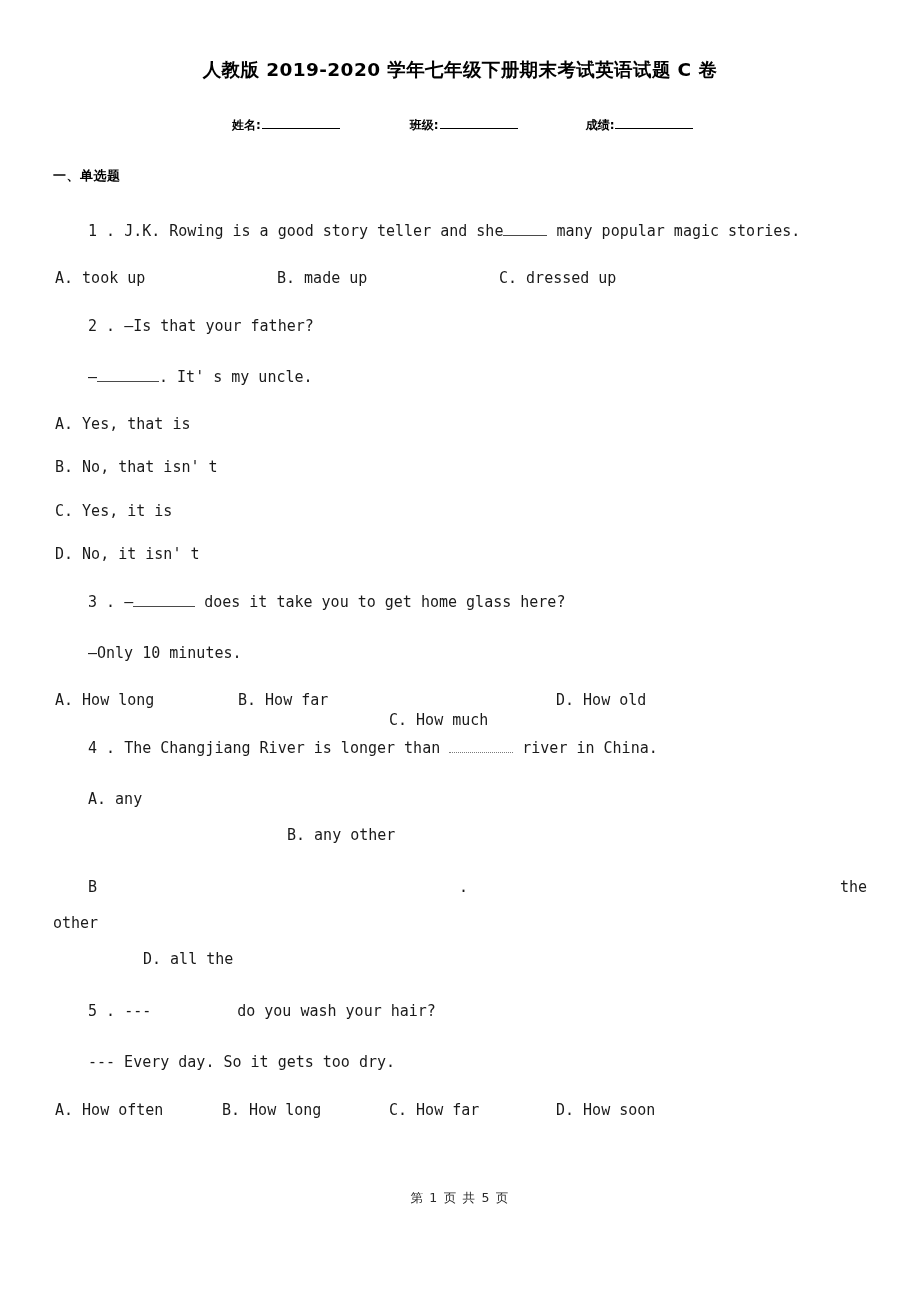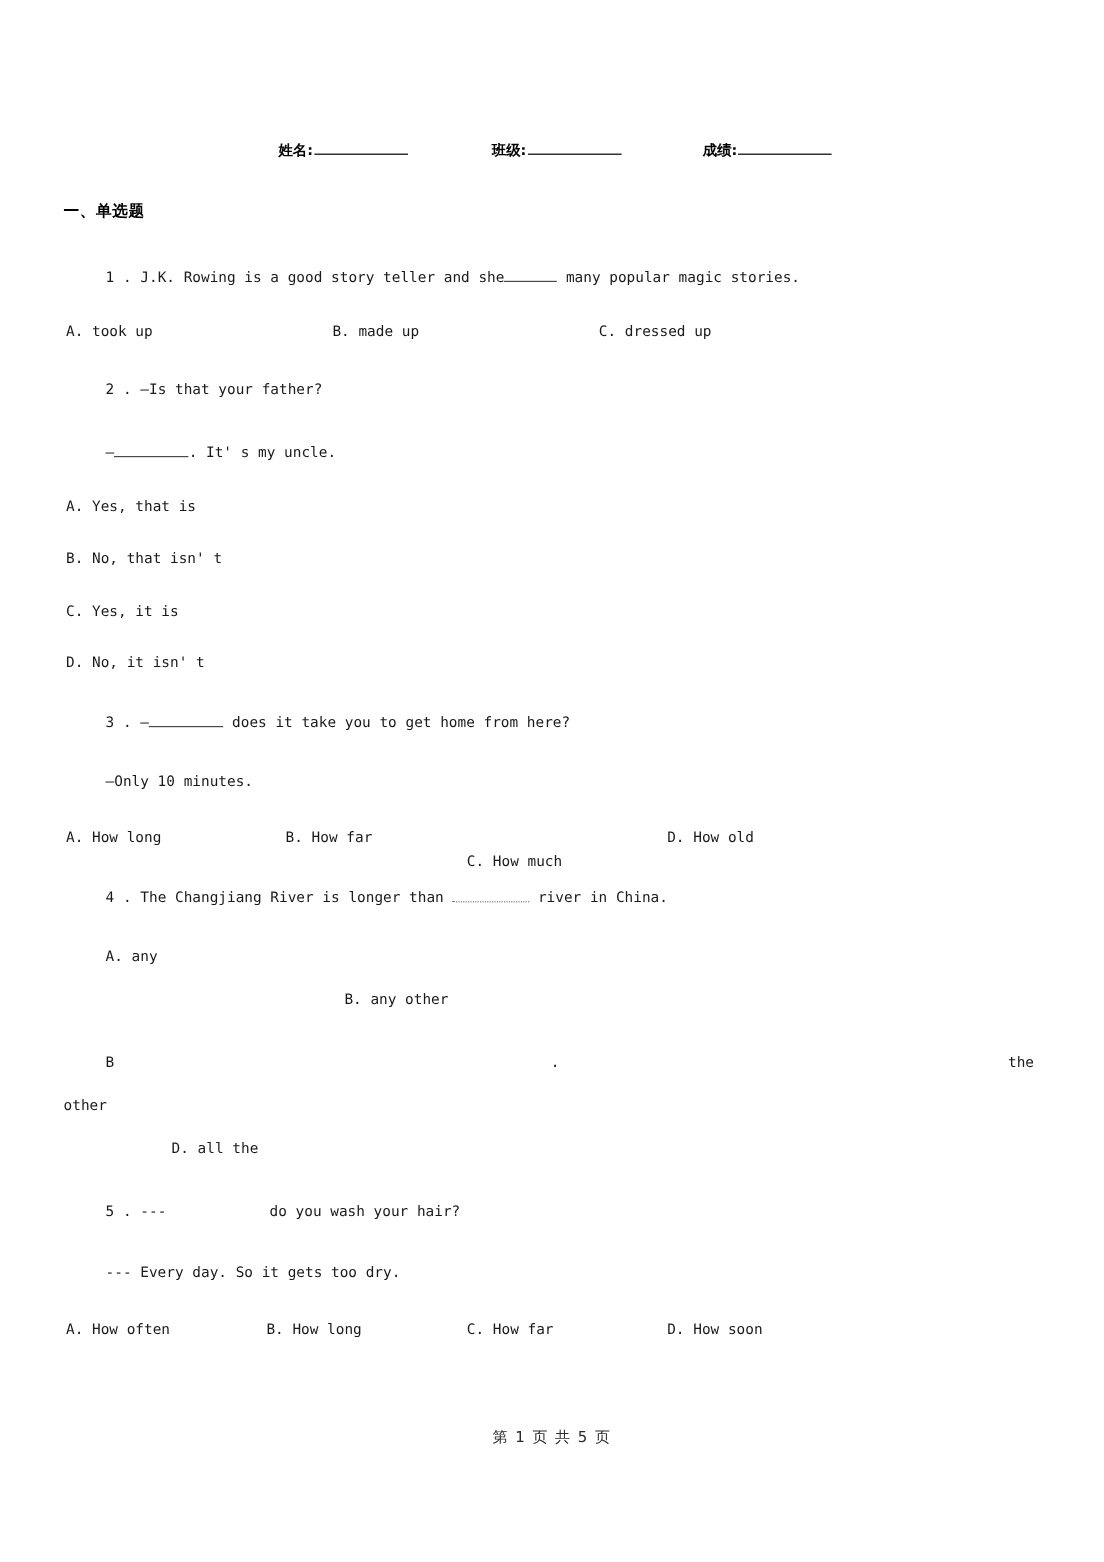--- a/index.html
+++ b/index.html
@@ -73,21 +73,21 @@
     font-family: "DejaVu Sans", "Liberation Sans", sans-serif;
     font-weight: bold;
     font-size: 13px;
     letter-spacing: 0.5px;
   }
 
   
   .q-stem, .q-cont, .opt-row, .opt-line, .stray {
     position: absolute;
     font-family: "DejaVu Sans Mono", "Liberation Mono", monospace;
-    font-size: 12px;
+    font-size: 15px;
     color: #1a1a1a;
     white-space: nowrap;
     letter-spacing: 0px;
   }
   .q-stem, .q-cont { left: 88px; }
 
   .blank-ul {
     display: inline-block;
     border-bottom: 1px solid #4a4a4a;
     height: 12px;
@@ -117,20 +117,21 @@
     font-size: 12.5px;
     color: #2a2a2a;
     letter-spacing: 1.2px;
   }
 </style>
 </head>
 <body>
 
 <div class="page">
 
+  <div class="doc-title">人教版 2019-2020 学年七年级下册期末考试英语试题 C 卷</div>
 
   <div class="id-line">
     <span class="id-field f1">
       <span class="id-label">姓名:</span>
         <span class="id-blank"></span>
     </span>
     <span class="id-field f2">
       <span class="id-label">班级:</span>
         <span class="id-blank"></span>
     </span>
@@ -169,21 +170,21 @@
   <div class="opt-row" style="top:502px;">
     <span class="opt" style="left:55px;">C. Yes, it is</span>
   </div>
   <div class="opt-row" style="top:545px;">
     <span class="opt" style="left:55px;">D. No, it isn' t</span>
   </div>
 
   <div class="q-stem" style="top:593px;">
     <span>3 .</span>
     <span>—</span><span class="blank-ul blank-md"></span>
-    <span>does it take you to get home from here?</span>
+    <span>does it take you to get home glass here?</span>
   </div>
   <div class="q-cont" style="top:644px;">—Only 10 minutes.</div>
   <div class="opt-row" style="top:691px;">
     <span class="opt" style="left:55px;">A. How long</span>
     <span class="opt" style="left:238px;">B. How far</span>
     <span class="opt" style="left:389px;margin-top:20px;">C. How much</span>
     <span class="opt" style="left:556px;">D. How old</span>
   </div>
 
   <div class="q-stem" style="top:739px;">

